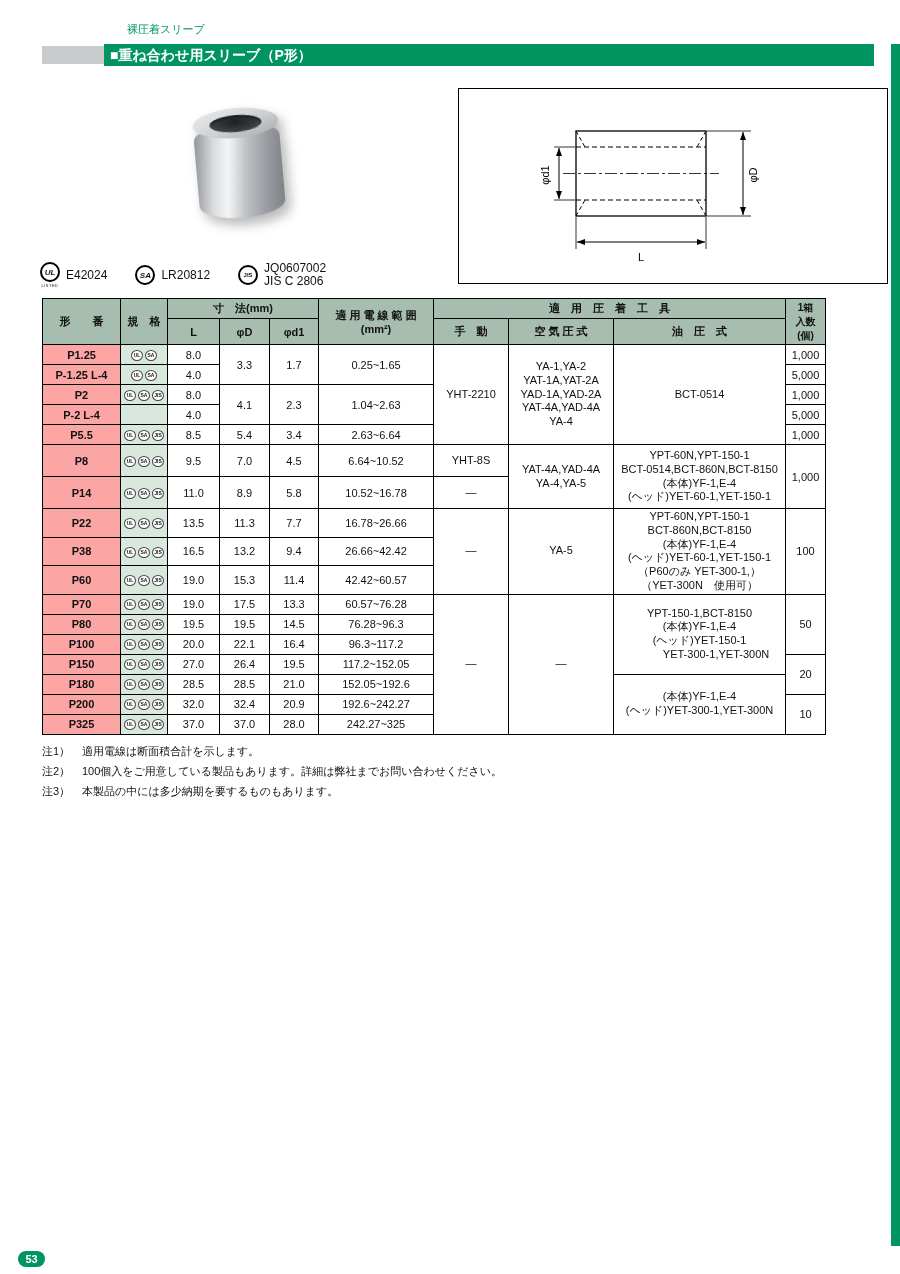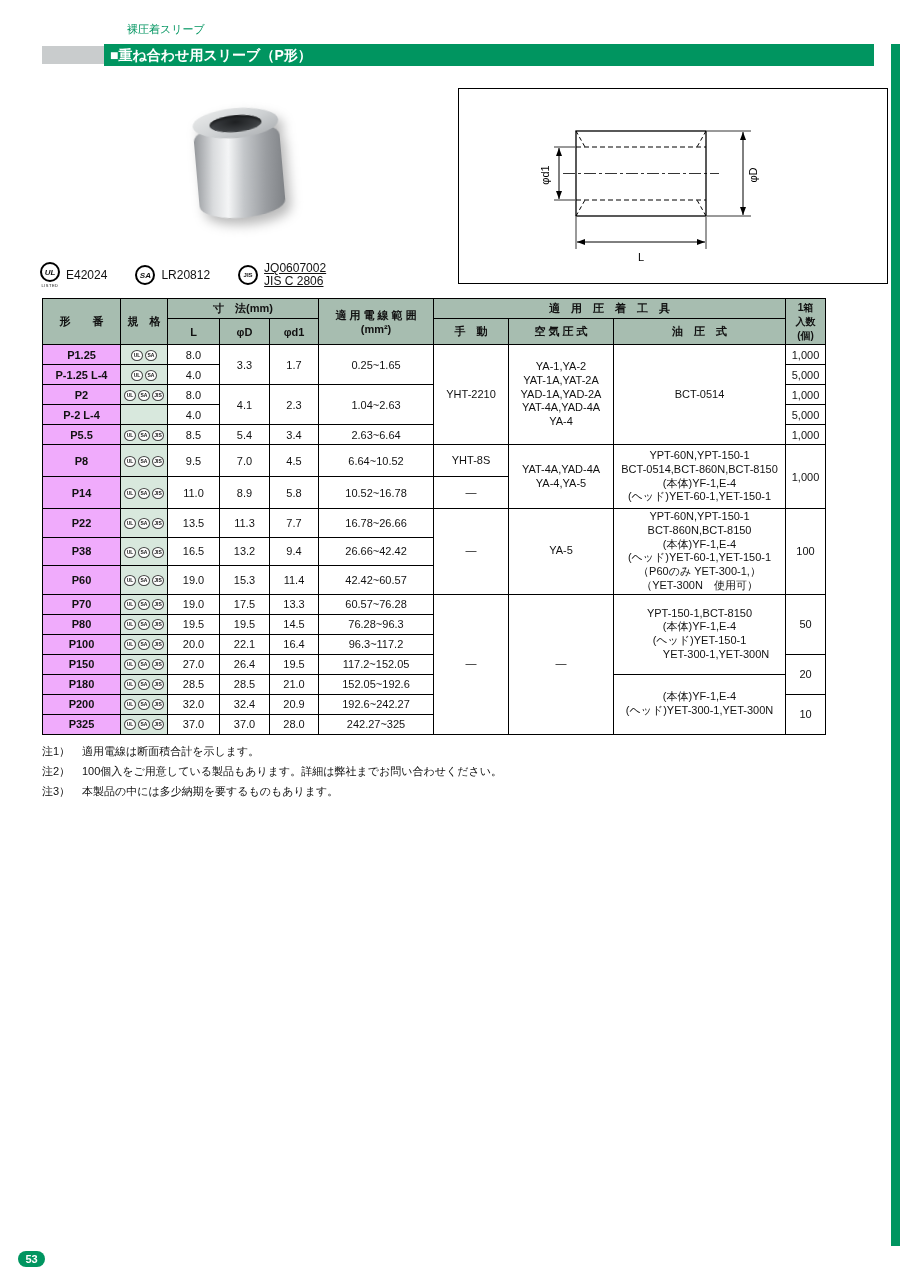--- a/index.html
+++ b/index.html
@@ -30,28 +30,28 @@
 
   
   .cert-row{position:absolute;left:40px;top:256px;height:38px;display:flex;align-items:center;gap:28px;}
   .cert{display:flex;align-items:center;gap:6px;}
   .cert-mark{display:flex;flex-direction:column;align-items:center;}
   .cert-circle{width:20px;height:20px;border:2px solid #000;border-radius:50%;text-align:center;
                line-height:17px;font-weight:bold;font-style:italic;font-size:8px;box-sizing:border-box;}
   .cert-circle.jis{font-style:normal;font-size:6px;}
   .cert-sub{font-size:4px;letter-spacing:.5px;margin-top:1px;}
   .cert-num{font-size:12px;}
-  .cert-num .line{line-height:13px;text-decoration:underline;}
+  .cert-num .line{line-height:13px;}
 
   
   table.data{position:absolute;left:42px;top:298px;width:783px;border-collapse:collapse;table-layout:fixed;}
   table.data th,table.data td{border:1px solid #000;font-size:11px;text-align:center;vertical-align:middle;
                               padding:1px 2px;box-sizing:border-box;}
   table.data th{background:#a7bdb0;font-weight:bold;}
-  td.model{background:#f0abfc;font-weight:bold;text-align:left;padding-left:5px;margin-left:47px;}
+  td.model{background:#fca5a5;font-weight:bold;text-align:left;padding-left:5px;margin-left:47px;}
   td.stdcell{background:#d8e8dd;}
   .pre{white-space:pre-line;}
   td.tool{font-size:10px;line-height:1.25;white-space:pre-line;}
   td.left{text-align:left;padding-left:4px;}
   tr.h1{height:20px;} tr.h2{height:32px;} tr.h3{height:28px;padding-left:40px;}
   .ic{display:inline-block;min-width:8px;height:9px;line-height:8px;border:1px solid #444;border-radius:50%;
       font-size:5px;font-weight:bold;padding:0 1px;margin:0 1px;vertical-align:middle;background:#fff;}
   .ic:empty{display:none;}
 
   

